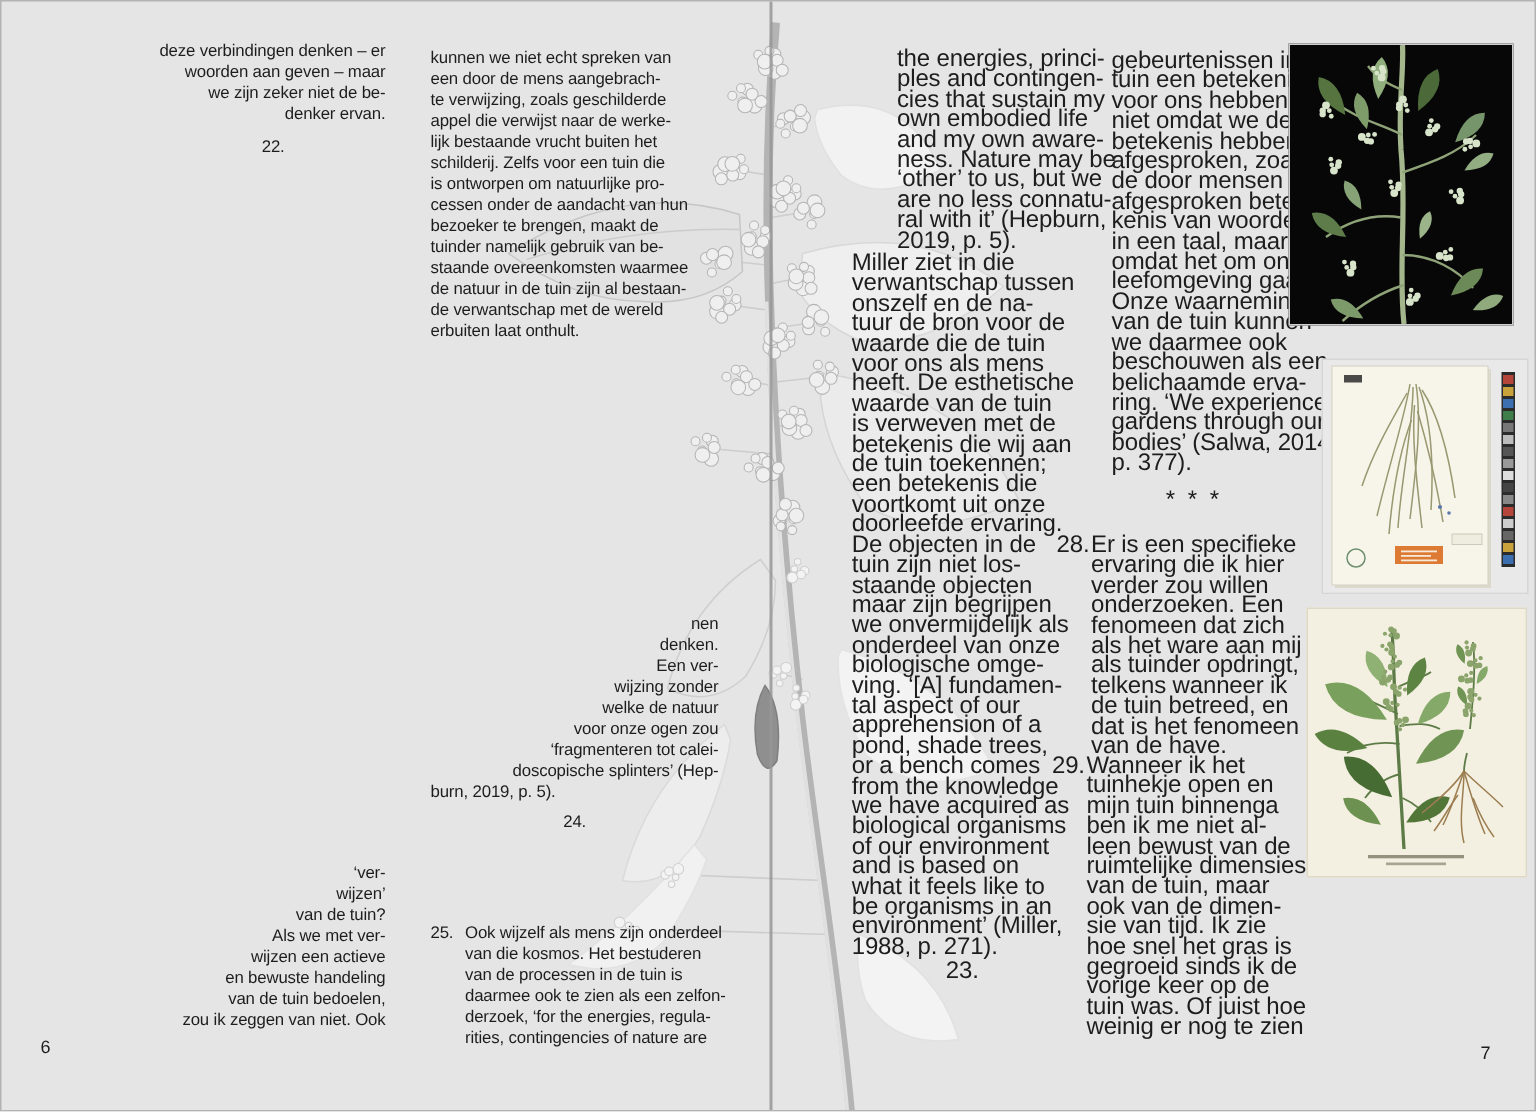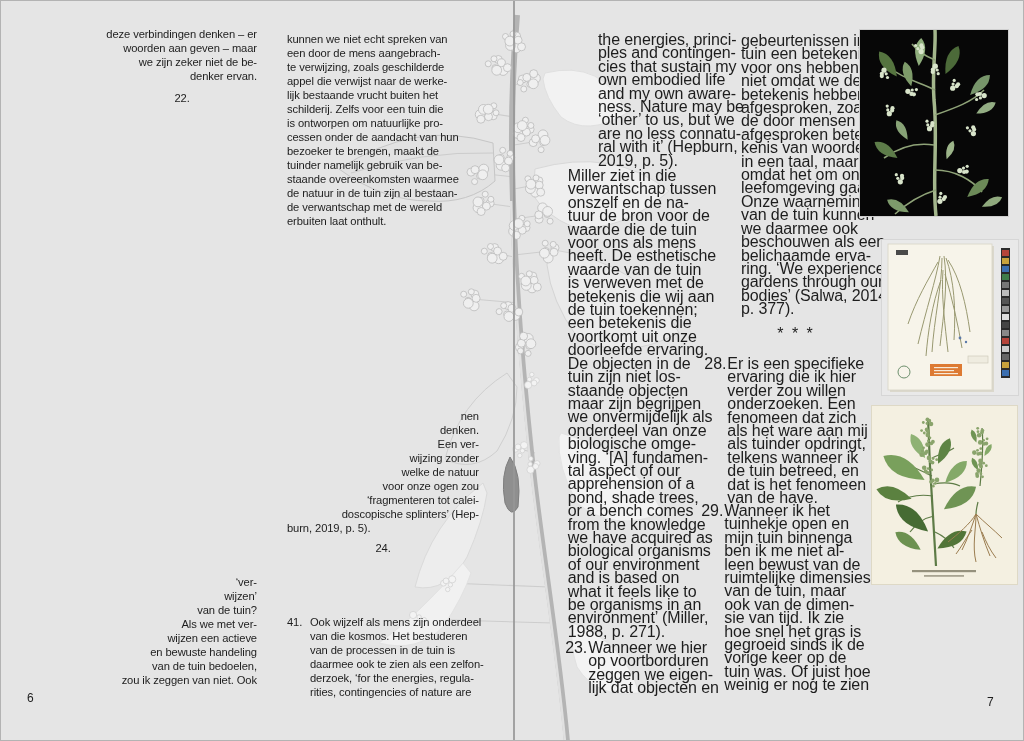--- a/index.html
+++ b/index.html
@@ -282,21 +282,21 @@
 wijzing zonder
 welke de natuur
 voor onze ogen zou
 ‘fragmenteren tot calei-
 doscopische splinters’ (Hep-</div>
     <div class="blk t" style="top:494px;left:0;width:196px">burn, 2019, p. 5).</div>
     <div class="blk item t" style="top:514px;left:0;width:200px">
       <span class="num">24.</span>
     </div>
     <div class="blk item t" style="top:588px;left:0;width:200px">
-      <span class="num">41.</span>
+      <span class="num">25.</span>
       <div class="body">Ook wijzelf als mens zijn onderdeel
 van die kosmos. Het bestuderen
 van de processen in de tuin is
 daarmee ook te zien als een zelfon-
 derzoek, ‘for the energies, regula-
 rities, contingencies of nature are</div>
     </div>
   </div>
 
   <div class="pagenum" style="left:26px;top:690px">6</div>
@@ -344,24 +344,20 @@
 biological organisms
 of our environment
 and is based on
 what it feels like to
 be organisms in an
 environment’ (Miller,
 1988, p. 271).</div>
     </div>
     <div class="blk item t34" style="top:610px;left:0;width:142px">
       <span class="num">23.</span>
-      <div class="body">Wanneer we hier
-op voortborduren
-zeggen we eigen-
-lijk dat objecten en</div>
     </div>
   </div>
 
   <div class="col" style="left:714px;top:30px;width:142px;height:700px">
     <div class="blk t34" style="top:3px;left:26px;width:116px">gebeurtenissen in de
 tuin een betekenis
 voor ons hebben,
 niet omdat we deze
 betekenis hebben
 afgesproken, zoals

